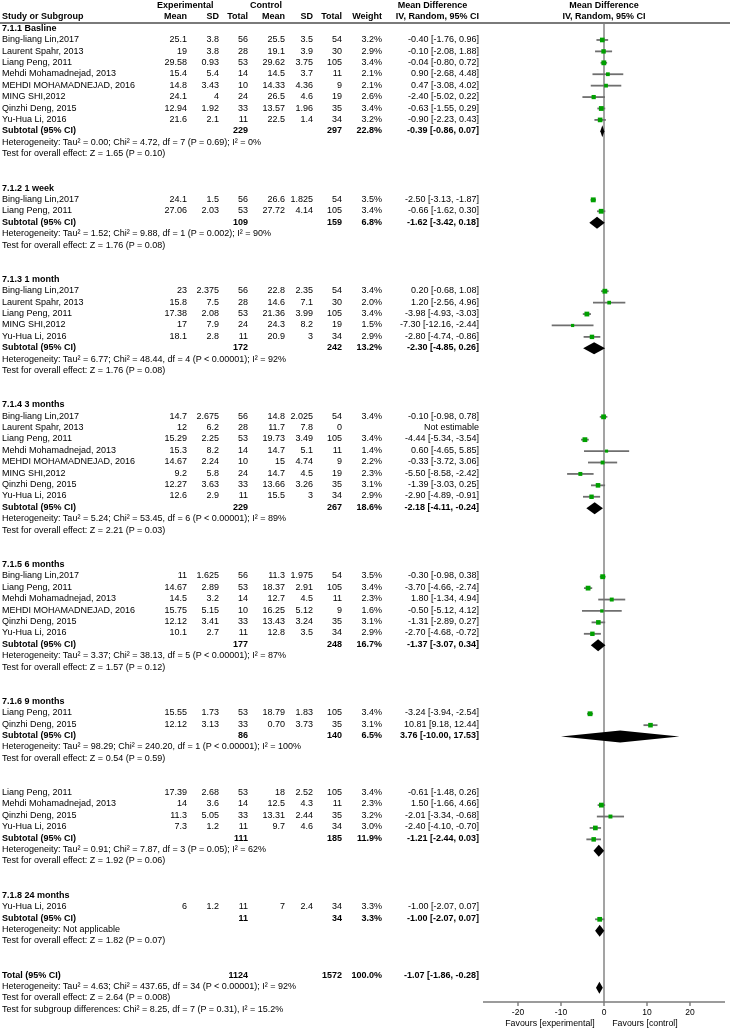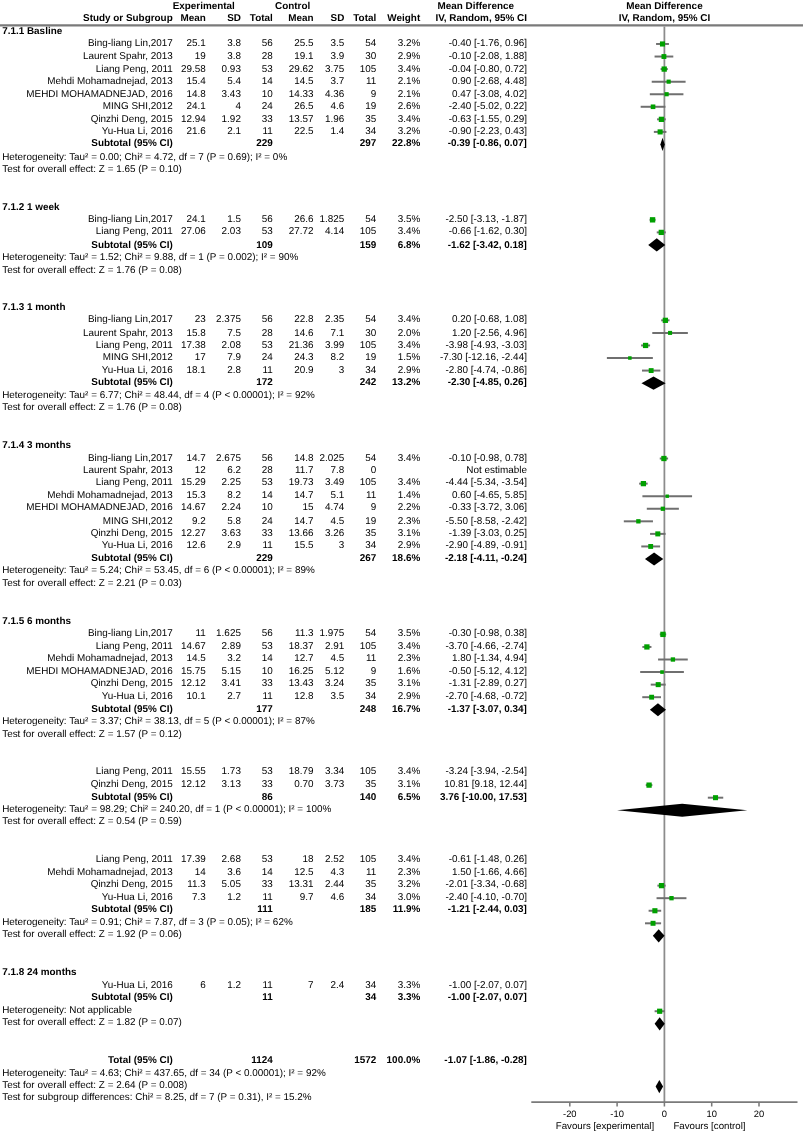--- a/index.html
+++ b/index.html
@@ -5,21 +5,21 @@
   html,body{margin:0;padding:0;background:#fff;}
   #figure{
     position:relative;width:730px;height:1035px;background:#fff;overflow:hidden;
     font-family:"Liberation Sans","DejaVu Sans",sans-serif;font-size:9px;color:#000;
   }
   #table-area{position:absolute;left:0;top:0;width:481px;}
   .row{height:11.42px;line-height:11.42px;white-space:nowrap;}
   .grid{display:grid;grid-template-columns:157px 32px 32px 29px 37px 28px 29px 40px 97px;}
   .cell{overflow:visible;}
   .num{text-align:right;padding-right:2px;}
-  .name{text-align:right;padding-left:14px;}
+  .name{text-align:left;padding-left:2px;}
   .b{font-weight:bold;}
   .span-exp{grid-column:2/5;text-align:left;font-weight:bold;}
   .span-ctl{grid-column:5/8;text-align:left;font-weight:bold;}
   .span-md{grid-column:9/10;text-align:center;font-weight:bold;}
   .note{padding-left:2px;}
   .plot-head{position:absolute;left:485px;width:238px;text-align:center;font-weight:bold;height:11.42px;line-height:11.42px;}
   #plot-svg{position:absolute;left:0;top:0;pointer-events:none;}
 </style>
 </head>
 <body>
@@ -435,27 +435,28 @@
         <div class="cell num"></div>
         <div class="cell num"></div>
         <div class="cell num">248</div>
         <div class="cell num">16.7%</div>
         <div class="cell num">-1.37 [-3.07, 0.34]</div>
       </div>
       <div class="row note">Heterogeneity: Tau² = 3.37; Chi² = 38.13, df = 5 (P &lt; 0.00001); I² = 87%</div>
       <div class="row note">Test for overall effect: Z = 1.57 (P = 0.12)</div>
       <div class="row"></div>
       <div class="row"></div>
+      <div class="row note b">7.1.6 9 months</div>
       <div class="row grid">
         <div class="cell name">Liang Peng, 2011</div>
         <div class="cell num">15.55</div>
         <div class="cell num">1.73</div>
         <div class="cell num">53</div>
         <div class="cell num">18.79</div>
-        <div class="cell num">3.34</div>
+        <div class="cell num">1.83</div>
         <div class="cell num">105</div>
         <div class="cell num">3.4%</div>
         <div class="cell num">-3.24 [-3.94, -2.54]</div>
       </div>
       <div class="row grid">
         <div class="cell name">Qinzhi Deng, 2015</div>
         <div class="cell num">12.12</div>
         <div class="cell num">3.13</div>
         <div class="cell num">33</div>
         <div class="cell num">0.70</div>

